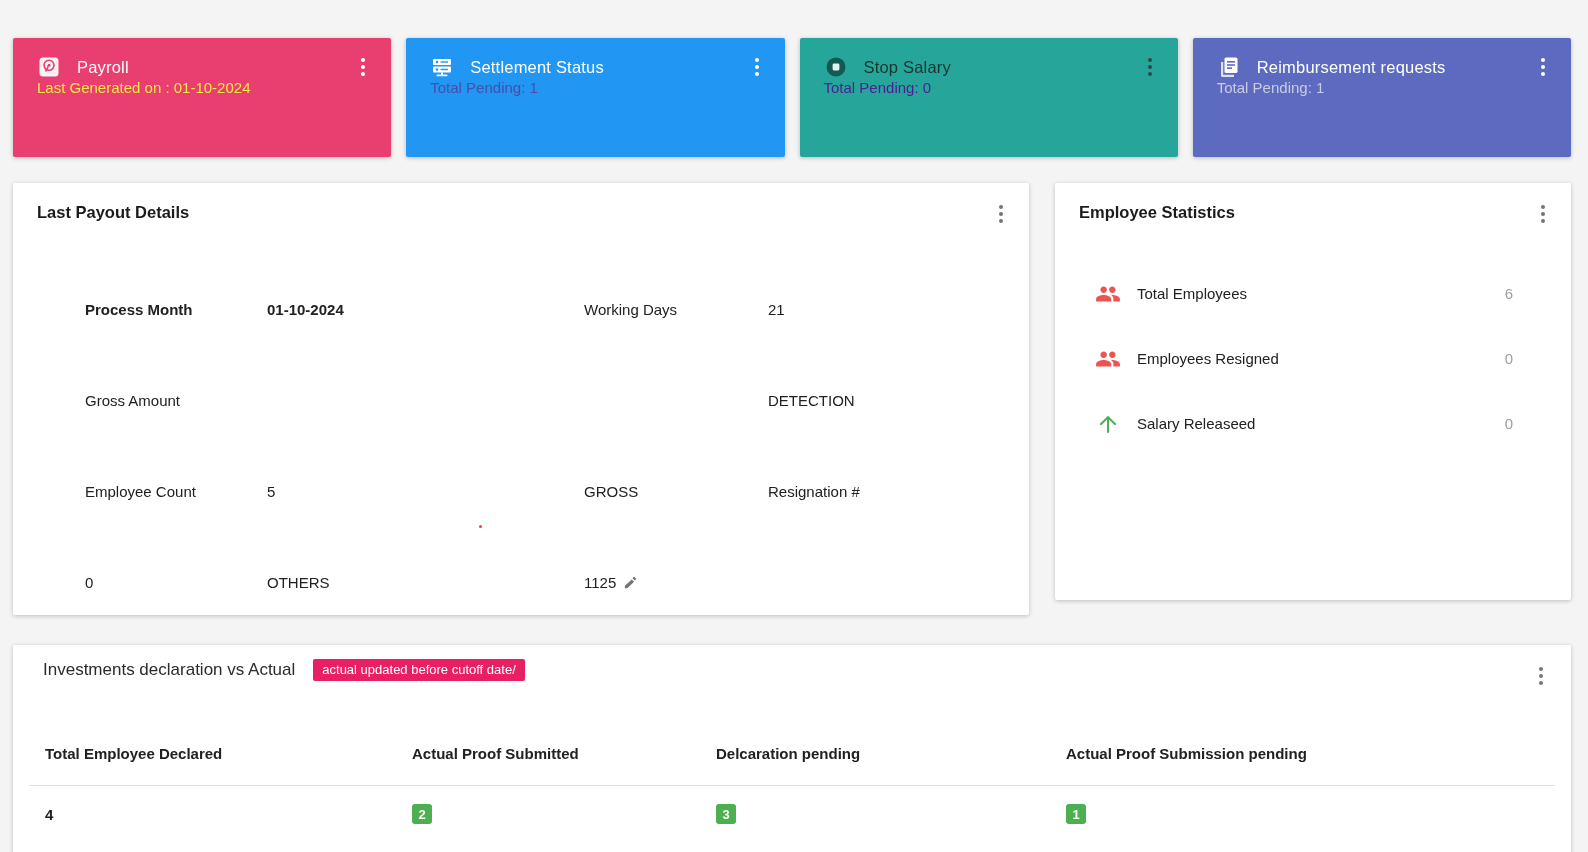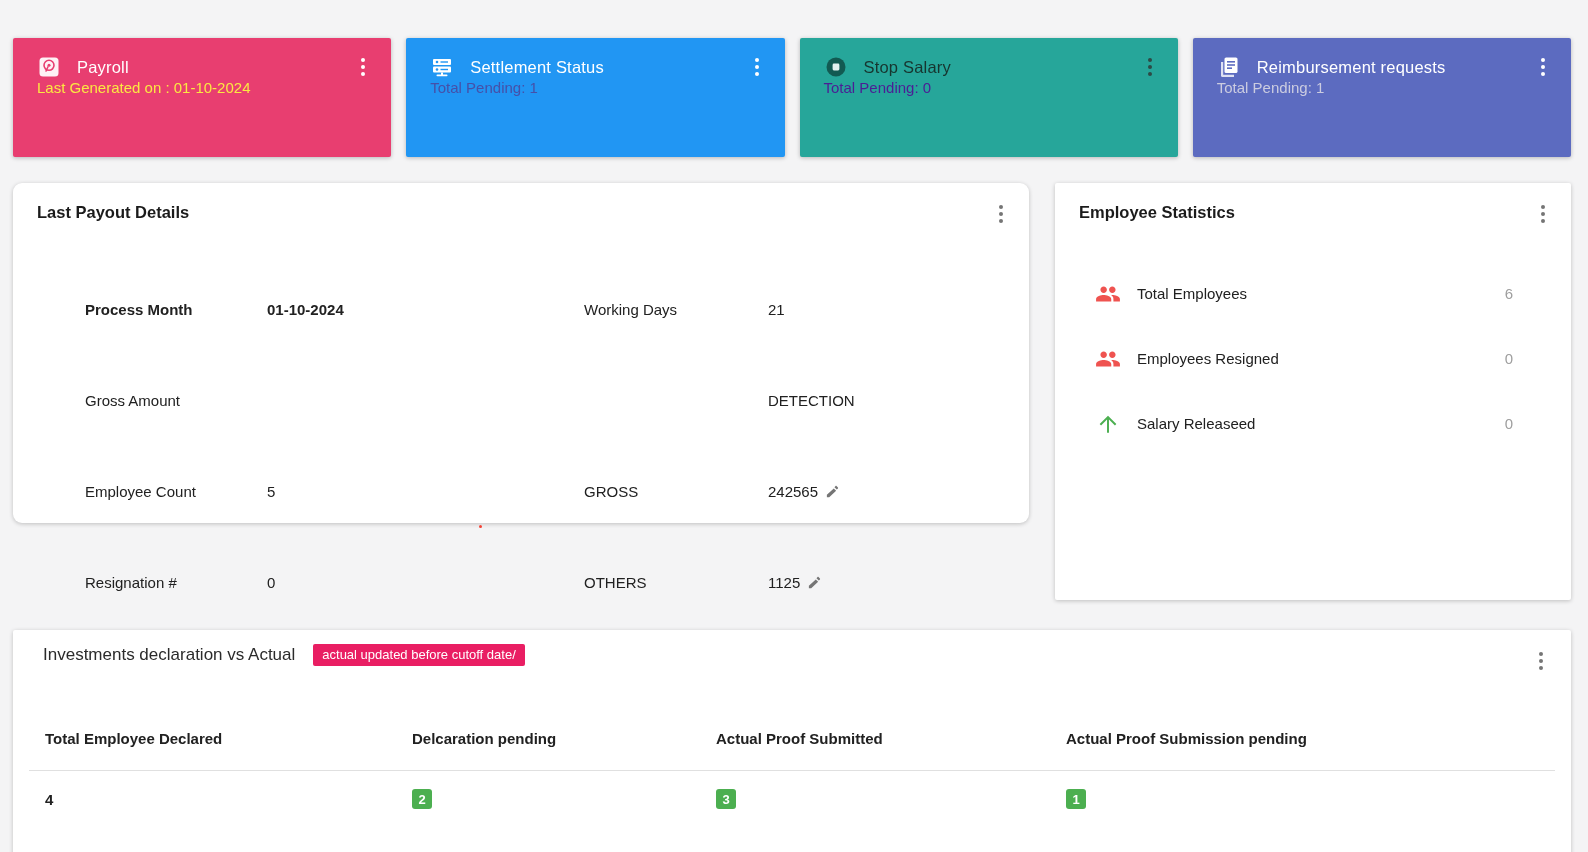--- a/index.html
+++ b/index.html
@@ -45,21 +45,21 @@
   .dots--gray i { background:#757575; }
 
   
   .mid-row { display:flex; gap:26px; margin-top:26px; align-items:flex-start; }
   .card-head {
     display:flex; align-items:flex-start; justify-content:space-between;
     padding:20px 24px 0 24px;
   }
   .card-title { font-size:16.5px; font-weight:700; color:#1b1b1b; }
 
-  .payout-card { width:1016px; height:340px; position:relative;border-radius:9px; }
+  .payout-card { width:1016px; height:432px; position:relative; }
   .field-grid {
     margin:55px 0 0 72px;
     display:grid;
     grid-template-columns:150px 285px 152px 1fr;
     gap:32px;
   }
   .field-grid > div { height:59px; display:flex; align-items:center; font-size:15px; }
   .f-bold { font-weight:700; }
   .f-val { gap:4px; }
   .edit-icon { width:15px; height:15px; margin-left:3px; cursor:pointer; }
@@ -213,26 +213,20 @@
 
         <div>Gross Amount</div>
         <div></div>
           <div></div>
 
         <div>DETECTION</div>
         <div>Employee Count</div>
         <div>5</div>
 
         <div>GROSS</div>
-        <div class="f-val">
-          <span>242565</span>
-          <svg class="edit-icon" viewBox="0 0 24 24" fill="#757575">
-              <path d="M3 17.25V21h3.75L17.81 10.94l-3.75-3.75L3 17.25zM20.71 7.04c.39-.39.39-1.02 0-1.41l-2.34-2.34c-.39-.39-1.02-.39-1.41 0l-1.83 1.83 3.75 3.75 1.83-1.83z"></path>
-            </svg>
-        </div>
         <div>Resignation #</div>
         <div>0</div>
 
         <div>OTHERS</div>
         <div class="f-val">
           <span>1125</span>
           <svg class="edit-icon" viewBox="0 0 24 24" fill="#757575">
               <path d="M3 17.25V21h3.75L17.81 10.94l-3.75-3.75L3 17.25zM20.71 7.04c.39-.39.39-1.02 0-1.41l-2.34-2.34c-.39-.39-1.02-.39-1.41 0l-1.83 1.83 3.75 3.75 1.83-1.83z"></path>
             </svg>
         </div>
@@ -294,22 +288,22 @@
       <span class="dots dots--gray" style="margin-top:8px;">
           <i></i>
           <i></i>
           <i></i>
         </span>
     </div>
 
     <div class="invest-table">
       <div class="it-row it-head">
         <div>Total Employee Declared</div>
+        <div>Actual Proof Submitted</div>
         <div>Delcaration pending</div>
-        <div>Actual Proof Submitted</div>
         <div>Actual Proof Submission pending</div>
       </div>
       <div class="it-row it-vals">
         <div>
             <span class="bold-val">4</span>
           </div>
         <div>
             <span class="green-badge">2</span>
           </div>
         <div>

